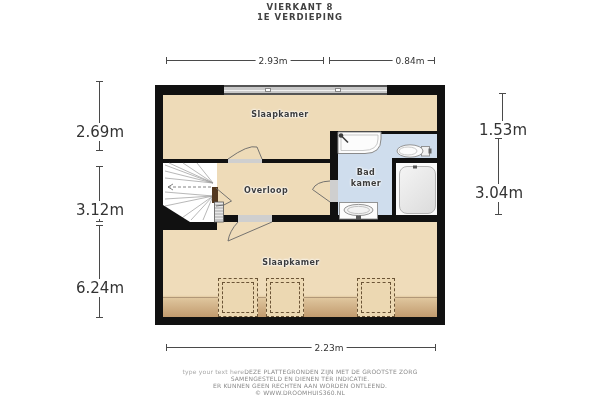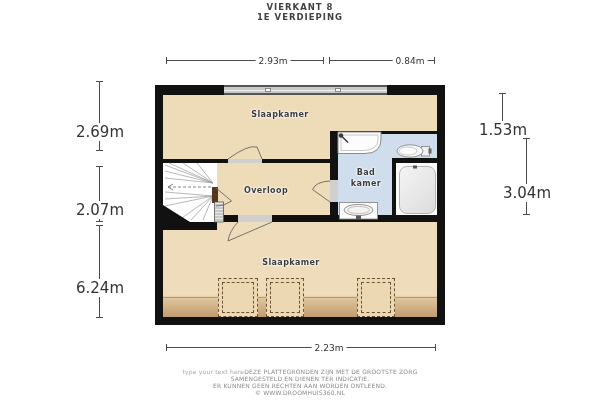--- a/index.html
+++ b/index.html
@@ -55,34 +55,34 @@
   </div>
 
   <div class="dim-v" style="left:99px;top:81px;height:70px;">
     <span class="tick t"></span>
     <span class="tick b"></span>
     <span class="lbl">2.69m</span>
   </div>
   <div class="dim-v" style="left:99px;top:166px;height:56px;">
     <span class="tick t"></span>
     <span class="tick b"></span>
-    <span class="lbl">2.07m</span>
+    <span class="lbl">3.12m</span>
   </div>
   <div class="dim-v" style="left:99px;top:225px;height:93px;">
     <span class="tick t"></span>
     <span class="tick b"></span>
     <span class="lbl">6.24m</span>
   </div>
 
   <div class="dim-v" style="left:502px;top:93px;height:42px;">
     <span class="tick t"></span>
     <span class="tick b"></span>
     <span class="lbl">1.53m</span>
   </div>
-  <div class="dim-v" style="left:526px;top:138px;height:77px;text-align:right;">
+  <div class="dim-v" style="left:498px;top:138px;height:77px;text-align:right;">
     <span class="tick t"></span>
     <span class="tick b"></span>
     <span class="lbl">3.04m</span>
   </div>
 
   <div class="dim-h" style="left:166px;top:347px;width:270px;">
     <span class="tick l"></span>
     <span class="tick r"></span>
     <span class="lbl">2.23m</span>
   </div>

